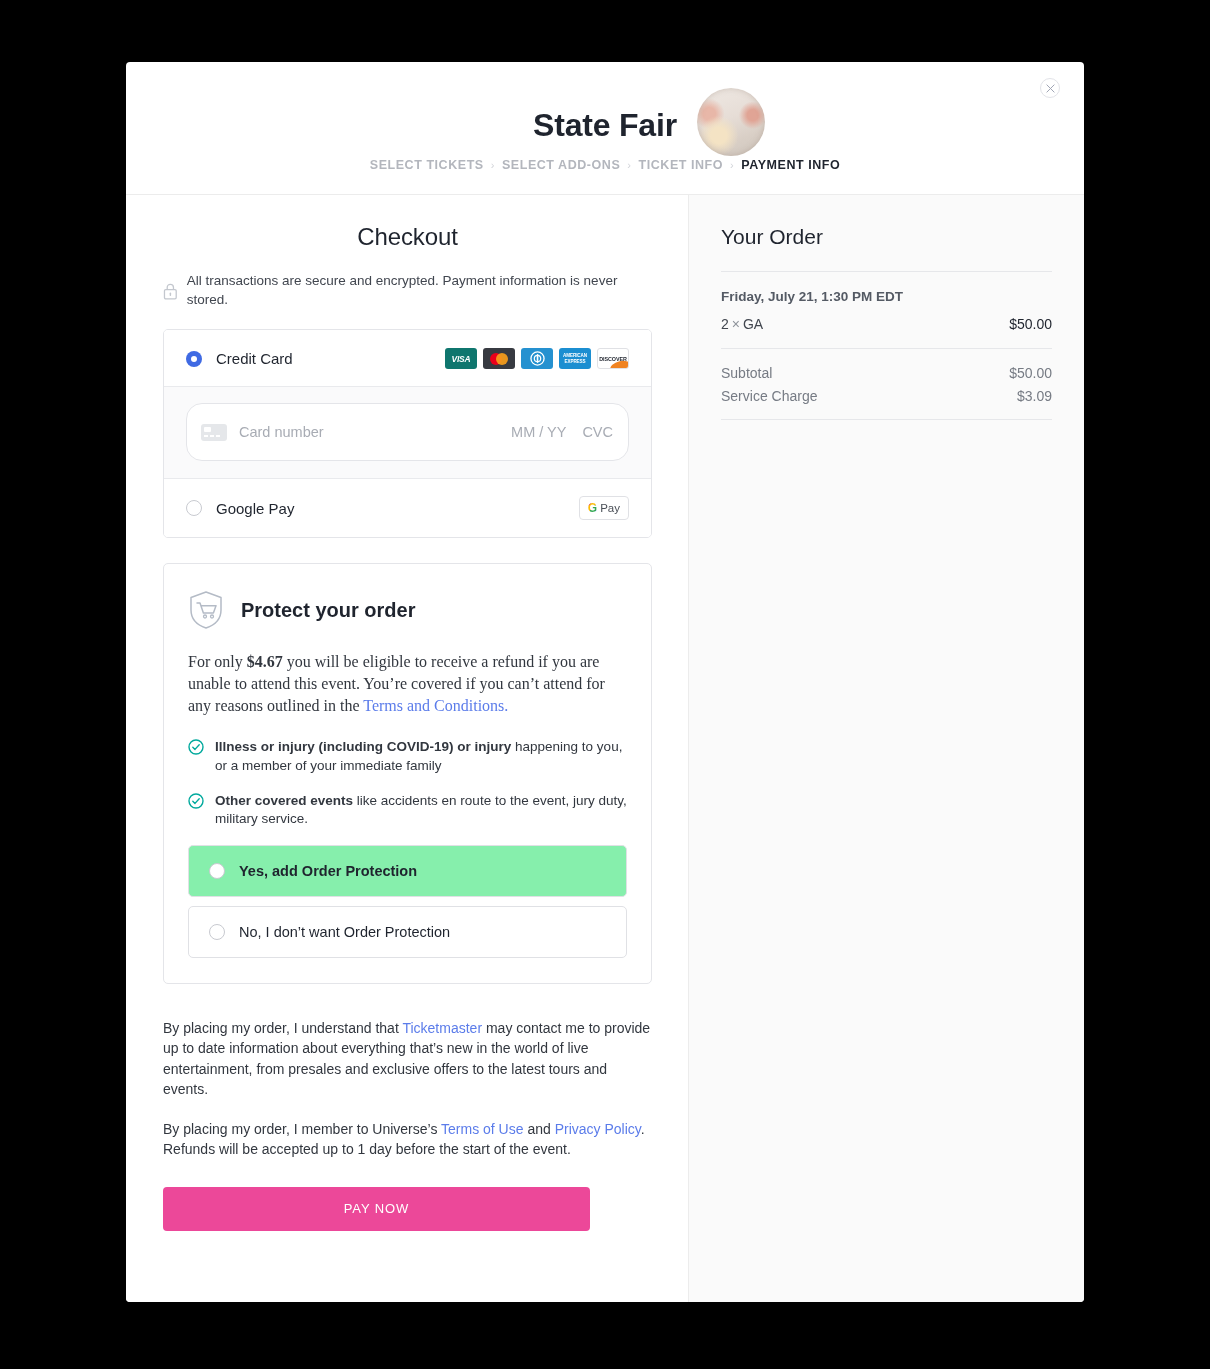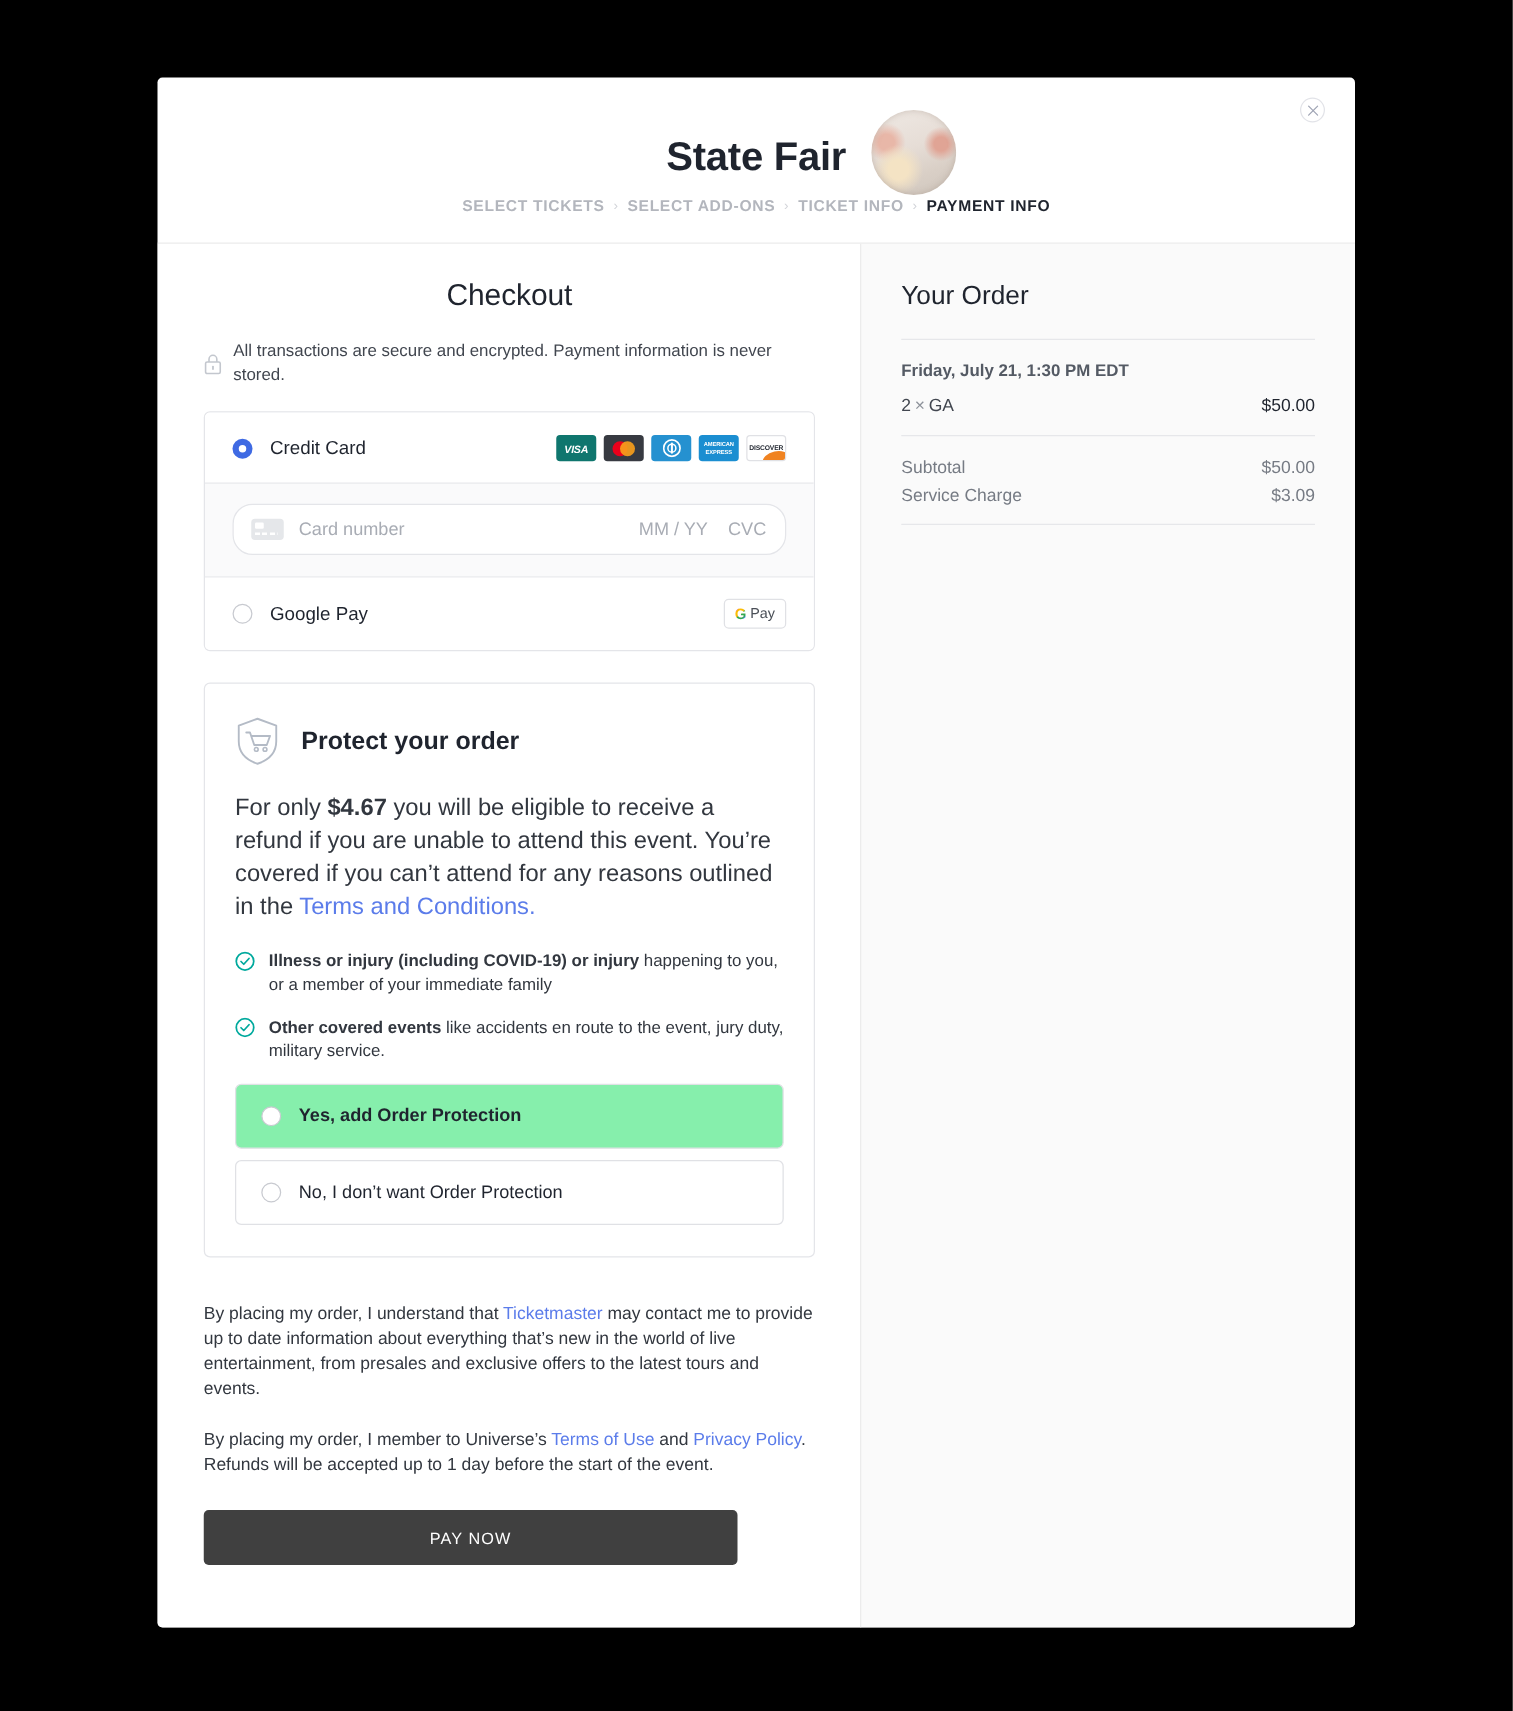--- a/index.html
+++ b/index.html
@@ -187,21 +187,21 @@
   
   .card-field-wrap {
     background: #fafafb;
     border-top: 1px solid #e9eaed;
     padding: 16px 22px 17px;
   }
   .card-field {
     background: #fff;
     border: 1px solid #e4e5e9;
     border-radius: 16px;
-    height: 41px;
+    height: 58px;
     display: flex; align-items: center;
     padding: 0 15px 0 14px;
     cursor: text;
   }
   .card-glyph {
     width: 26px; height: 17px;
     border-radius: 3px;
     background: #e5e7ea;
     flex: 0 0 auto;
     position: relative;
@@ -242,22 +242,23 @@
   
   .protect-card {
     border: 1px solid #e4e5e9;
     border-radius: 5px;
     padding: 26px 24px 25px;
     margin-bottom: 34px;
   }
   .protect-head { display: flex; align-items: center; gap: 17px; margin-bottom: 21px; }
   .protect-title { font-size: 20px; font-weight: 700; color: #1f242e; }
   .protect-desc {
-    font-size: 19px; color: #32373f; line-height: 1.38;
+    font-size: 16px; color: #32373f; line-height: 1.38;
     margin-bottom: 21px;
+    font-family: Liberation Serif, serif;
   }
   .protect-desc b { font-weight: 700; }
   .link { color: #5b7cea; text-decoration: none; }
 
   .benefit { display: flex; gap: 11px; margin-bottom: 16px; }
   .benefit:last-of-type { margin-bottom: 22px; }
   .benefit-text { font-size: 13.5px; color: #32373f; line-height: 1.38; }
   .benefit-text b { font-weight: 700; }
   .check-icon { flex: 0 0 auto; margin-top: 1px; }
 
@@ -282,21 +283,21 @@
   .legal {
     font-size: 14px; color: #32373f; line-height: 1.45;
     margin-bottom: 20px;
   }
   .legal.second { margin-bottom: 27px; }
 
   
   .pay-now {
     width: 427px;
     height: 44px;
-    background: #404040;
+    background: #ec4899;
     border: none;
     border-radius: 4px;
     color: #fff;
     font-size: 13px;
     letter-spacing: 0.9px;
     font-family: "Liberation Sans", sans-serif;
     cursor: pointer;
     margin-bottom: 40px;
   }
 

